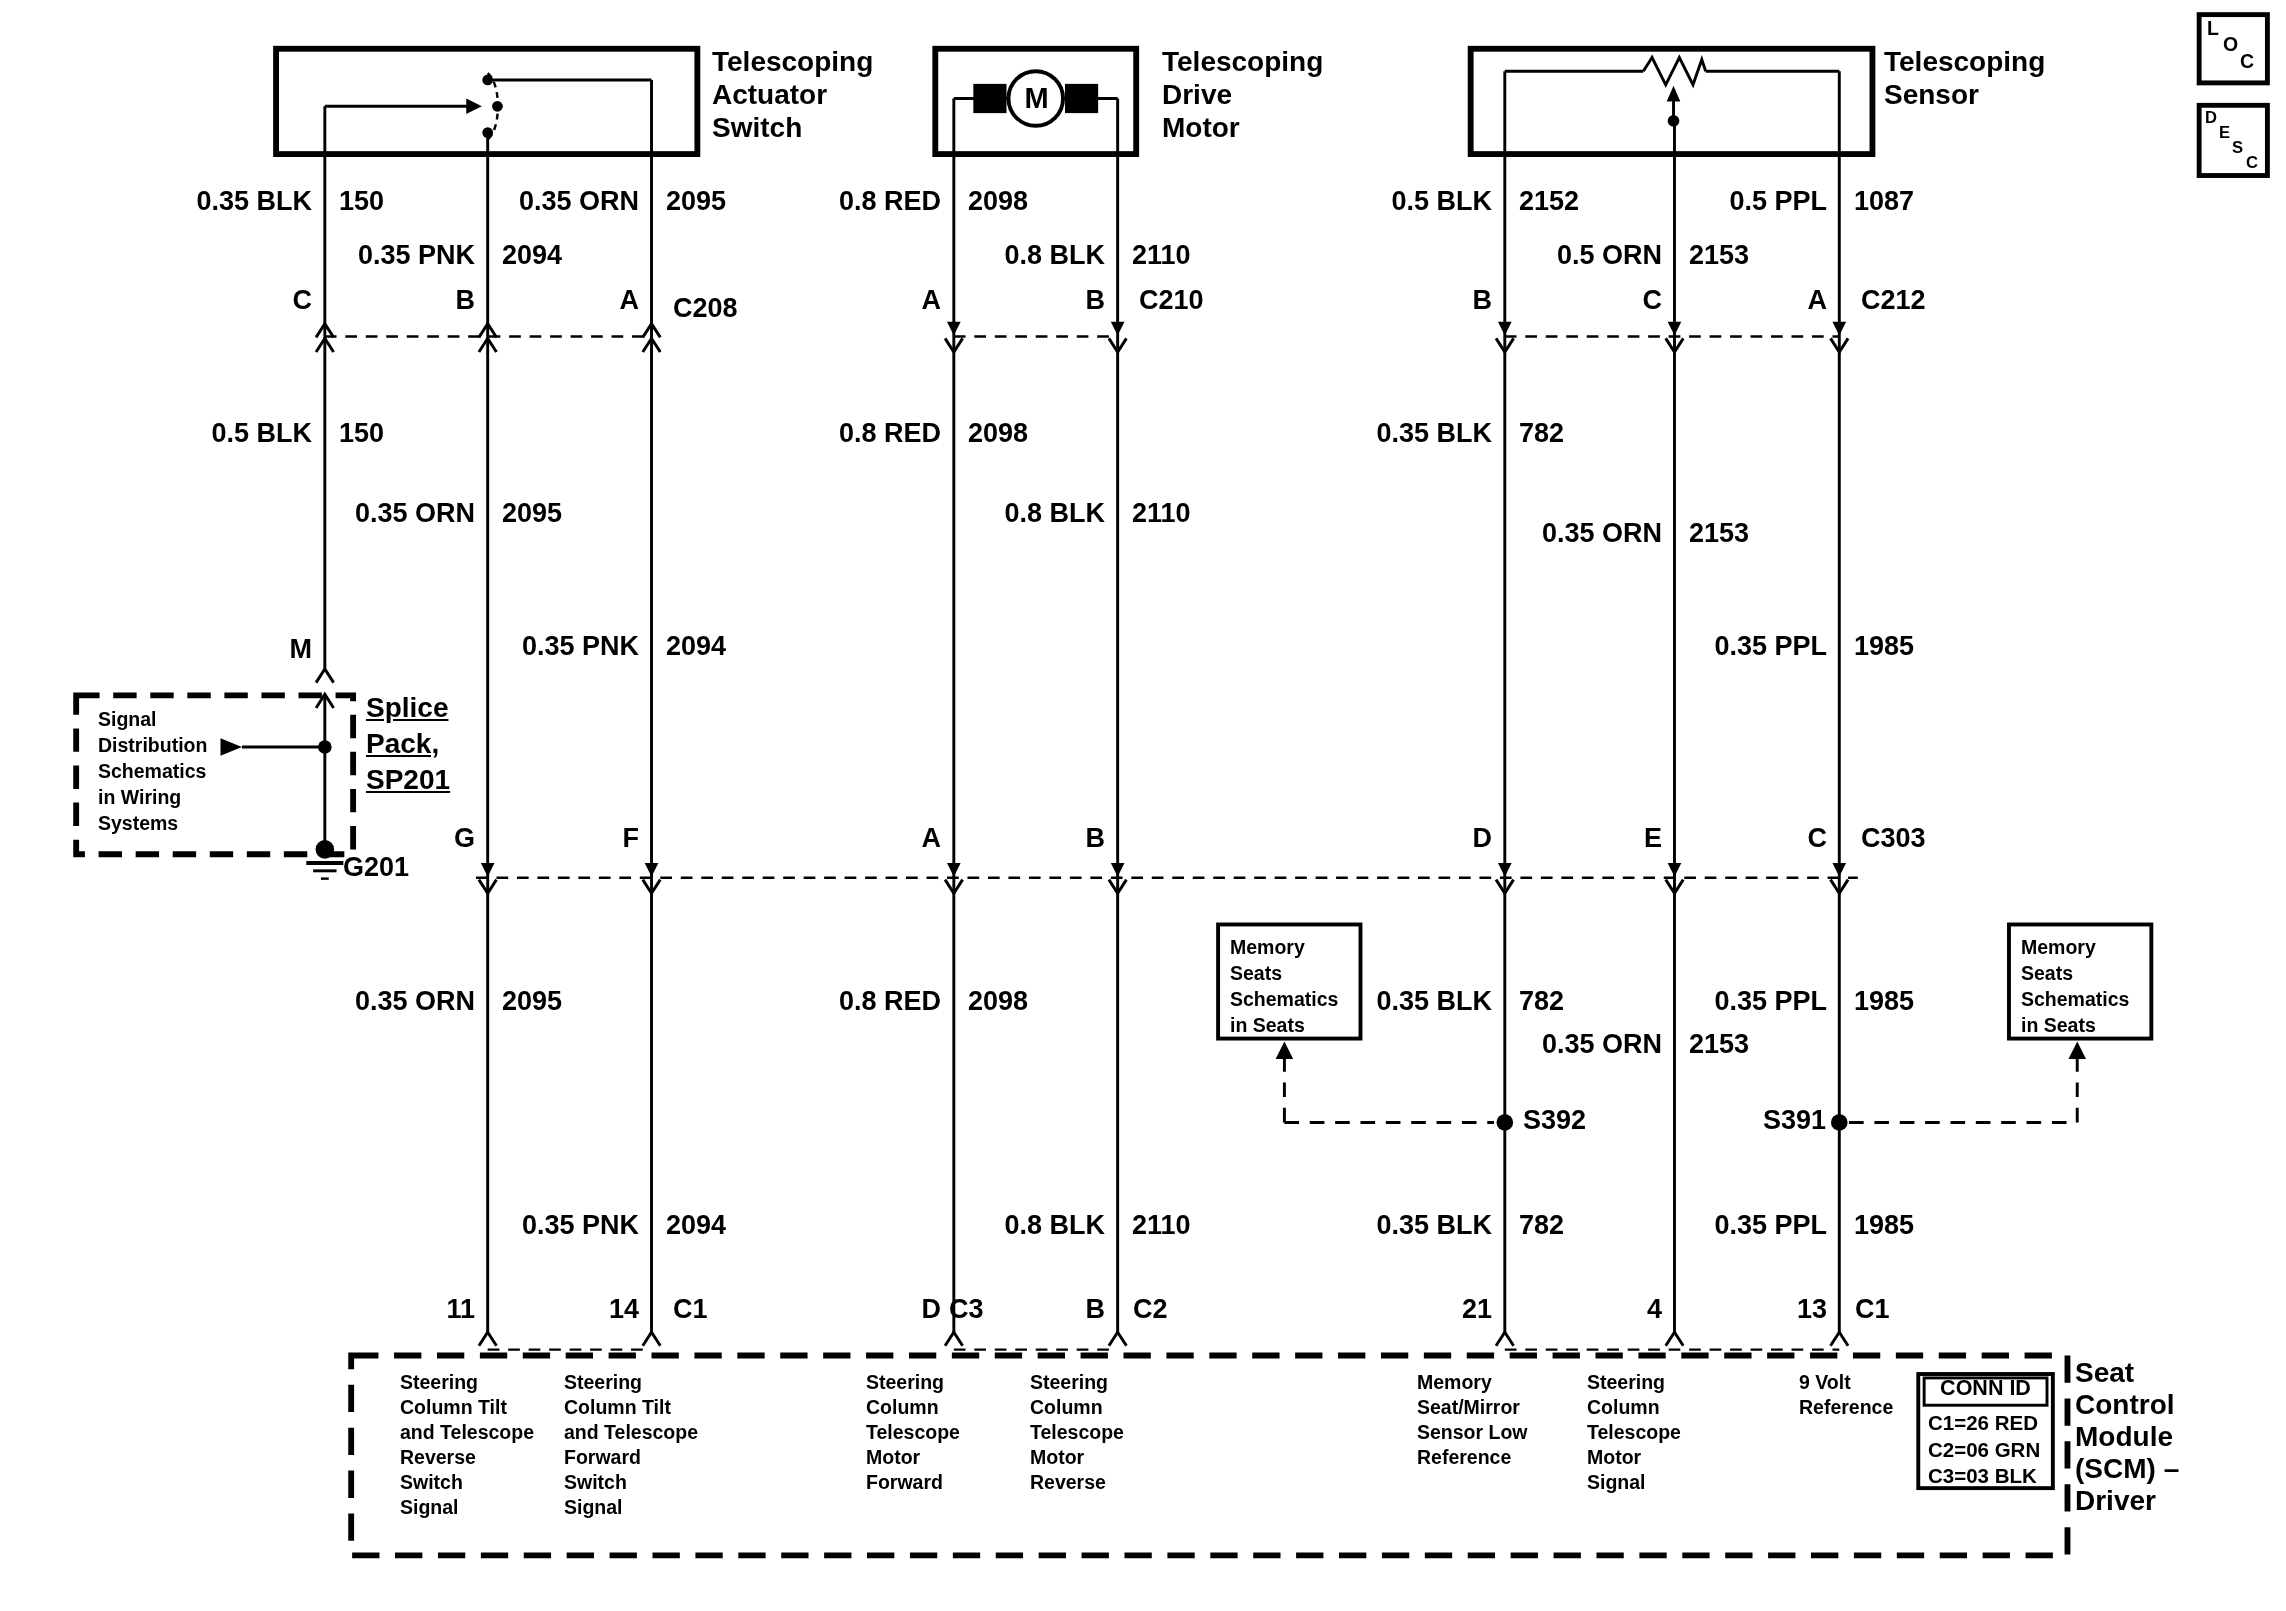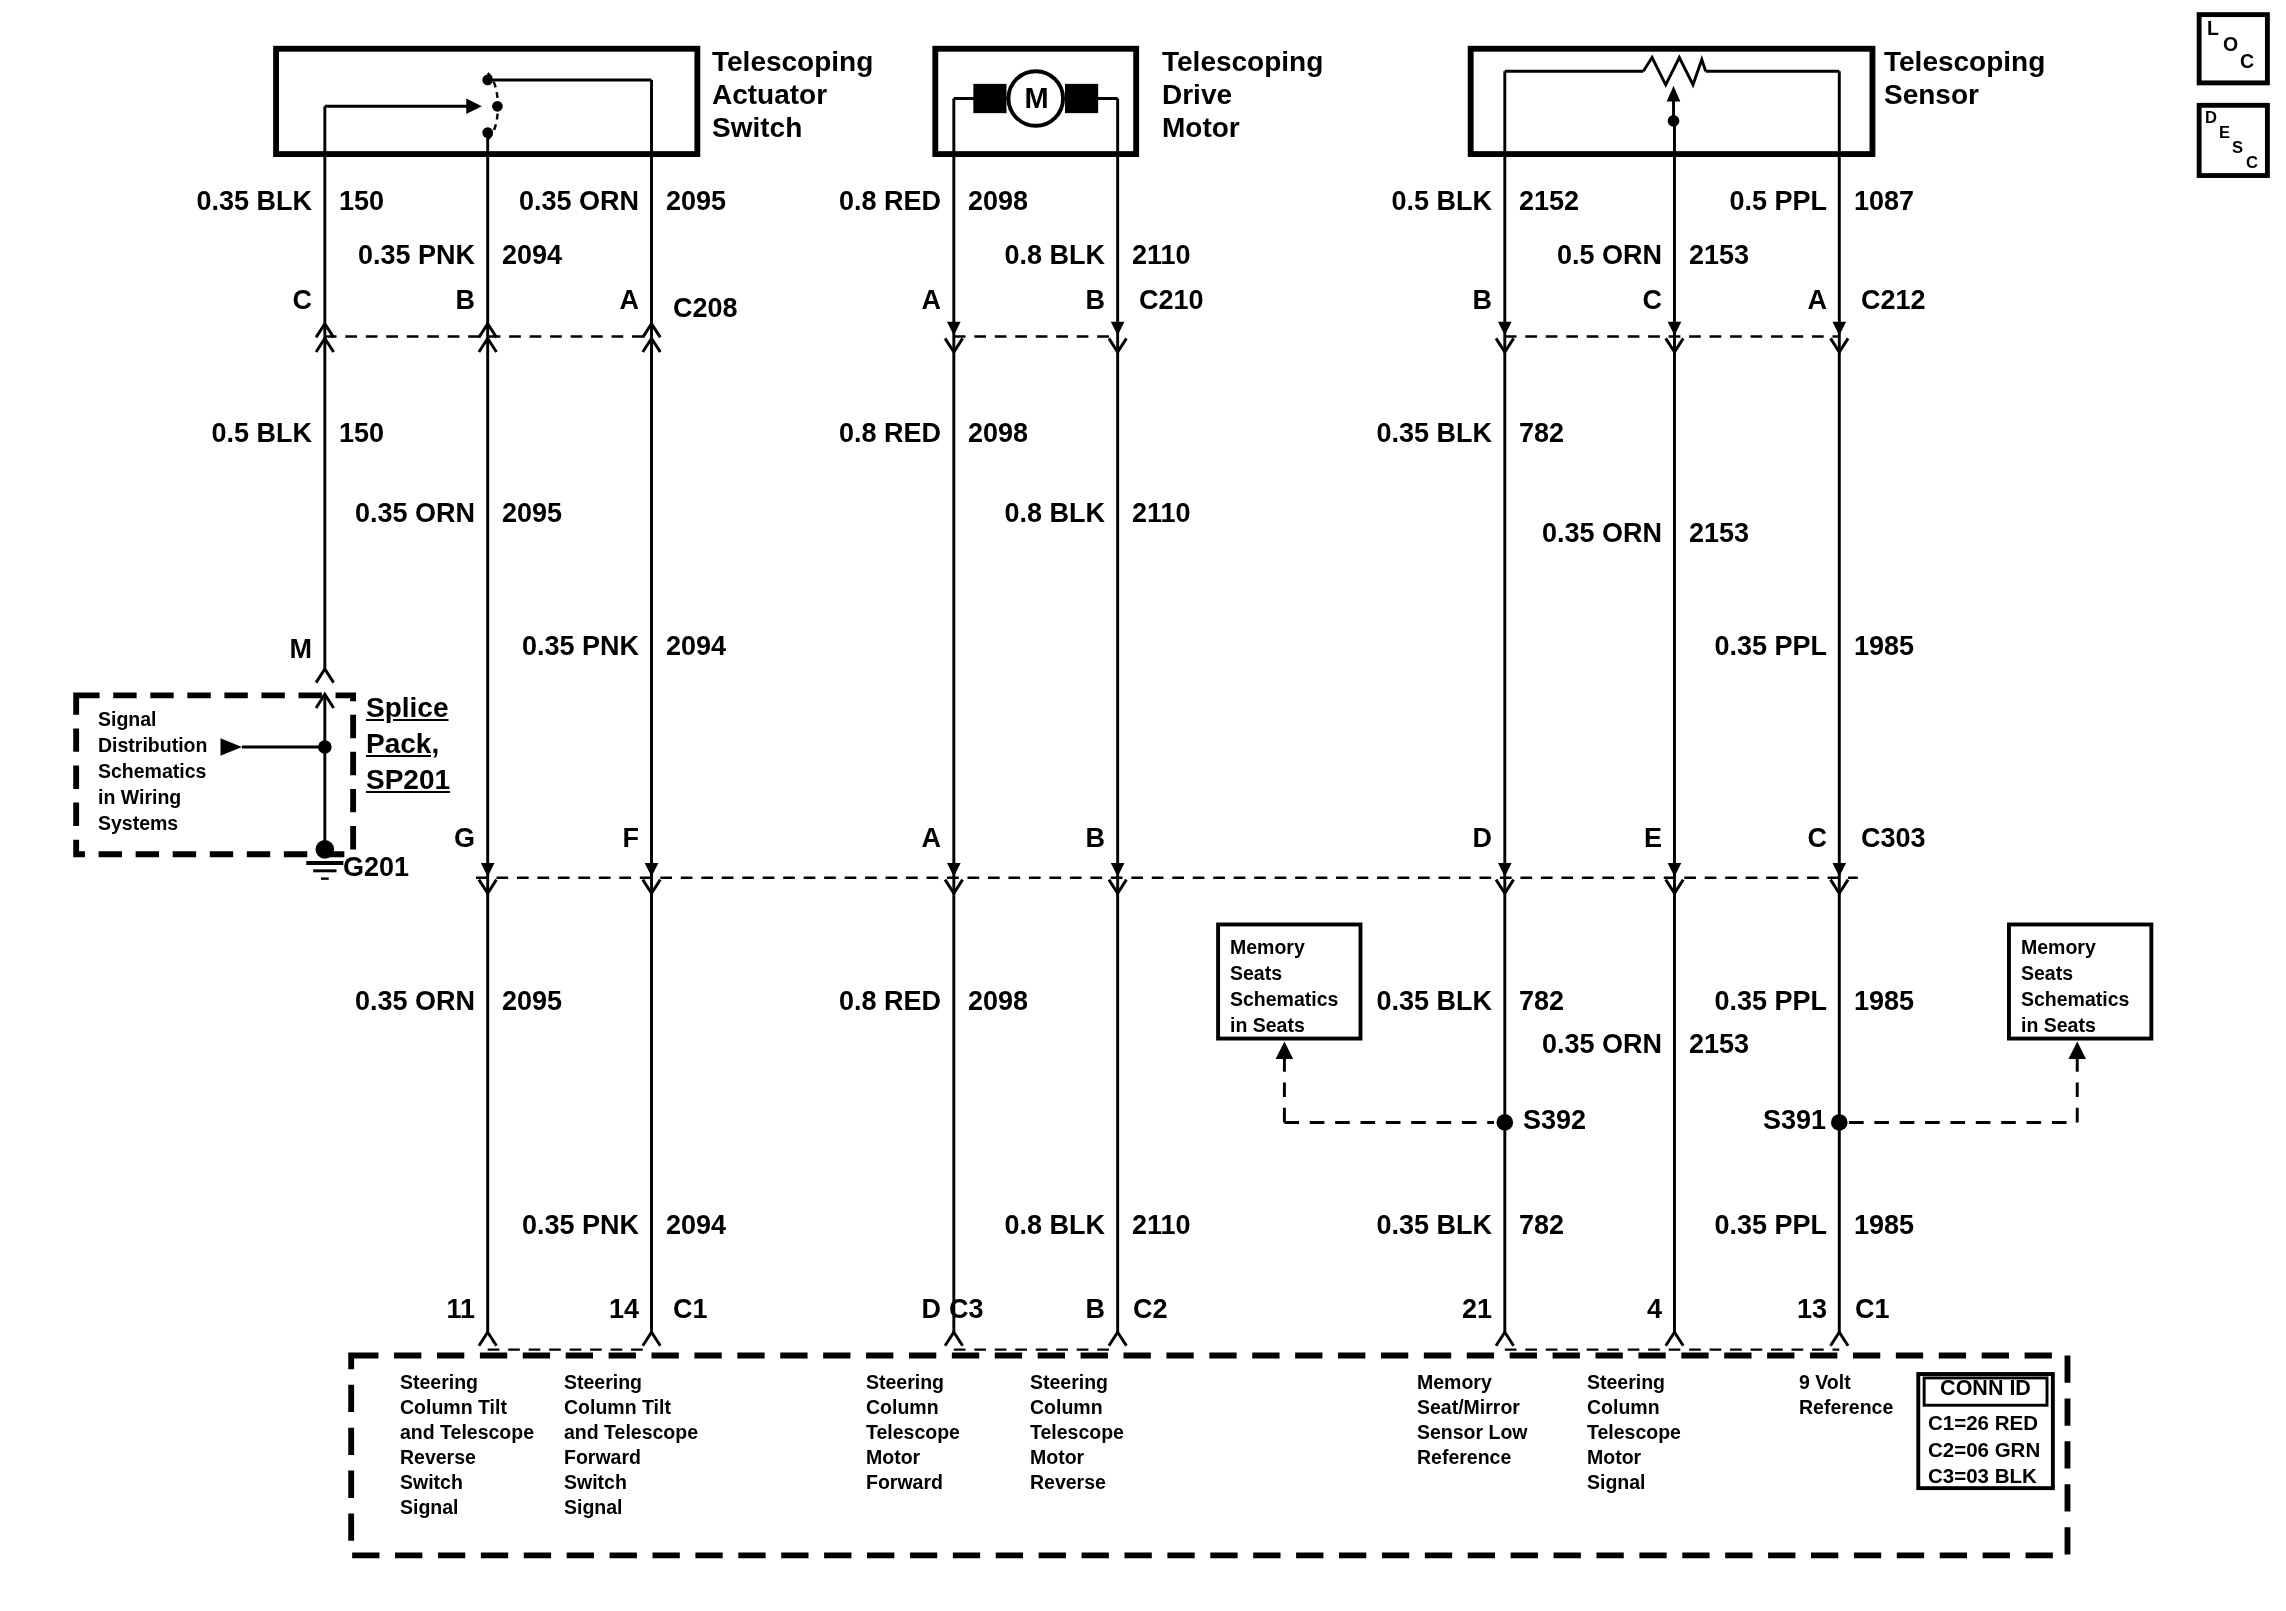--- a/index.html
+++ b/index.html
@@ -369,15 +369,22 @@
   <div class="pd" style="left:1799px;top:1370px;">
     <span>9 Volt</span>
       <span>Reference</span>
   </div>
 
   <div class="connid-title">CONN ID</div>
   <span class="connid-row" style="top:1410px;">C1=26 RED</span>
   <span class="connid-row" style="top:1437px;">C2=06 GRN</span>
   <span class="connid-row" style="top:1463px;">C3=03 BLK</span>
 
+  <div class="scmlabel" style="left:2075px;top:1357px;">
+    <span>Seat</span>
+    <span>Control</span>
+    <span>Module</span>
+    <span>(SCM) –</span>
+    <span>Driver</span>
+  </div>
 
 </div>
 
 
 </body></html>

